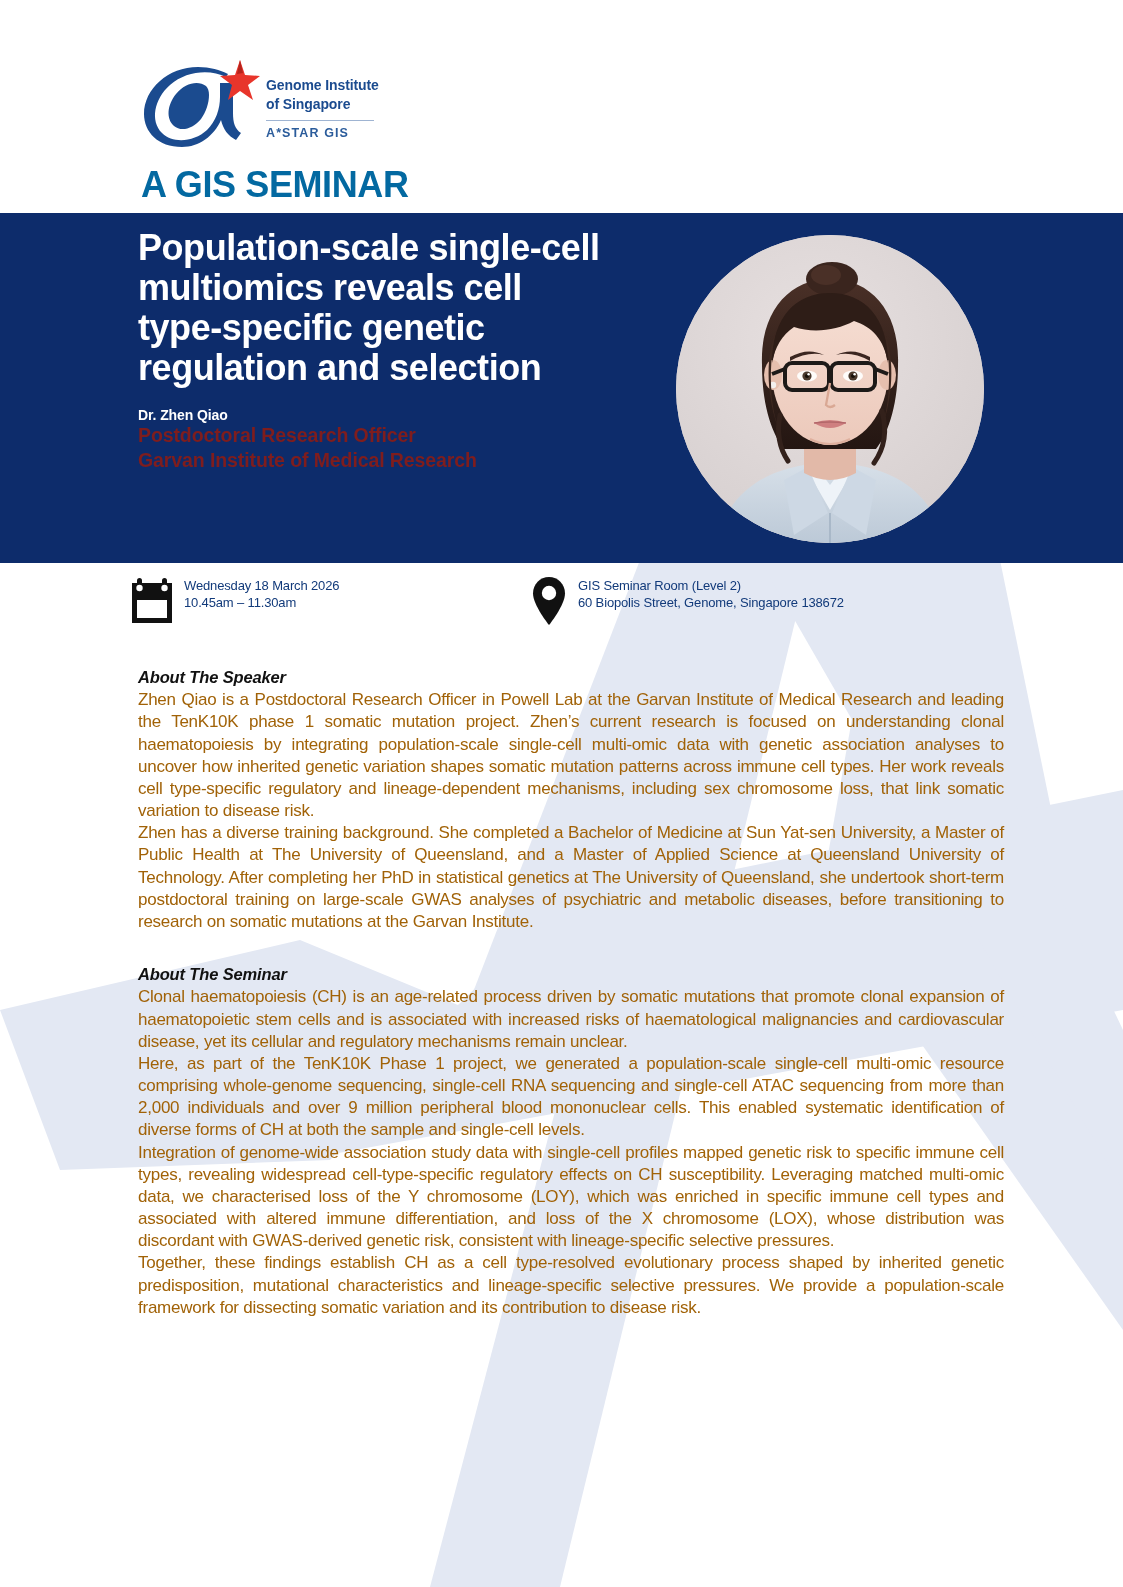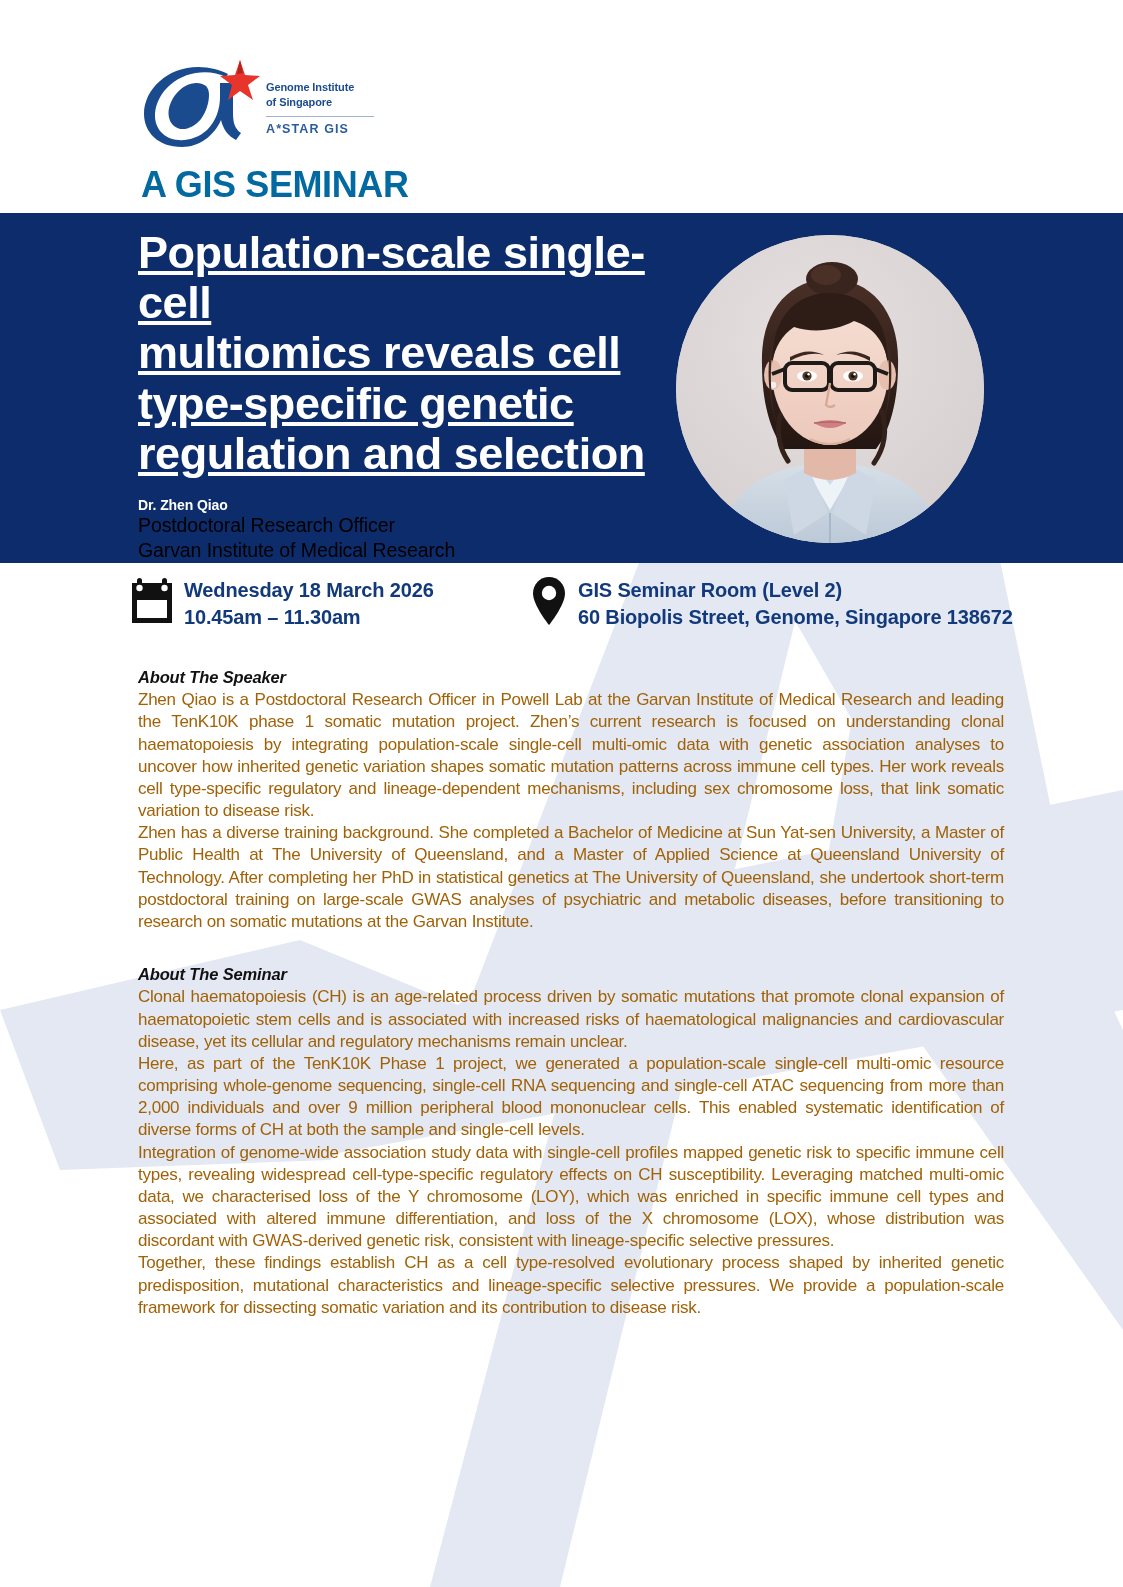--- a/index.html
+++ b/index.html
@@ -32,21 +32,21 @@
   #logo-block {
     position:absolute;
     left:140px; top:56px;
     width:240px; height:98px;
     display:flex; align-items:center; gap:6px;
   }
   #logo-mark { width:120px; height:96px; flex:0 0 auto; }
   #logo-text { padding-top:6px; }
   .logo-line {
     color:#1b4b8f;
-    font-size:11px;
+    font-size:14px;
     font-weight:bold;
     line-height:1.33;
     letter-spacing:-0.1px;
     white-space:nowrap;
   }
   #logo-rule {
     width:108px; height:1px;
     background:#9fb4d2;
     margin:6px 0 5px 0;
   }
@@ -77,37 +77,36 @@
     z-index:1;
   }
   #banner-inner {
     position:absolute;
     left:138px; top:228px;
     width:570px;
     z-index:3;
   }
   #talk-title {
     color:#ffffff;
-    font-size:45px;
+    font-size:36px;
     font-weight:bold;
     line-height:1.115;
     letter-spacing:-0.45px;
-    text-decoration:underline;
   }
   #speaker-name {
     margin-top:18px;
     color:#ffffff;
     font-size:14px;
     font-weight:bold;
     letter-spacing:-0.1px;
   }
   .speaker-line {
-    color:#000000;
+    color:#7f1d1d;
     font-size:19.5px;
-    font-weight:normal;
+    font-weight:bold;
     line-height:1.3;
     letter-spacing:-0.1px;
   }
 
   
   #portrait {
     position:absolute;
     left:676px; top:235px;
     width:308px; height:308px;
     border-radius:50%;
@@ -118,22 +117,22 @@
   #portrait svg { display:block; width:100%; height:100%; }
 
   
   #info-row { position:absolute; left:0; top:576px; width:1123px; height:56px; }
   .info-item { position:absolute; display:flex; align-items:flex-start; gap:11px; }
   #info-date { left:131px; top:0; }
   #info-venue { left:531px; top:0; }
   .info-lines { padding-top:1px; }
   .info-line {
     color:#123a7a;
-    font-size:20px;
-    font-weight:bold;
+    font-size:13px;
+    font-weight:normal;
     line-height:1.33;
     letter-spacing:-0.15px;
     white-space:nowrap;
   }
   .icon-cal { width:42px; height:48px; flex:0 0 auto; }
   .icon-pin { width:36px; height:50px; flex:0 0 auto; }
 
   
   #body-copy {
     position:absolute;

